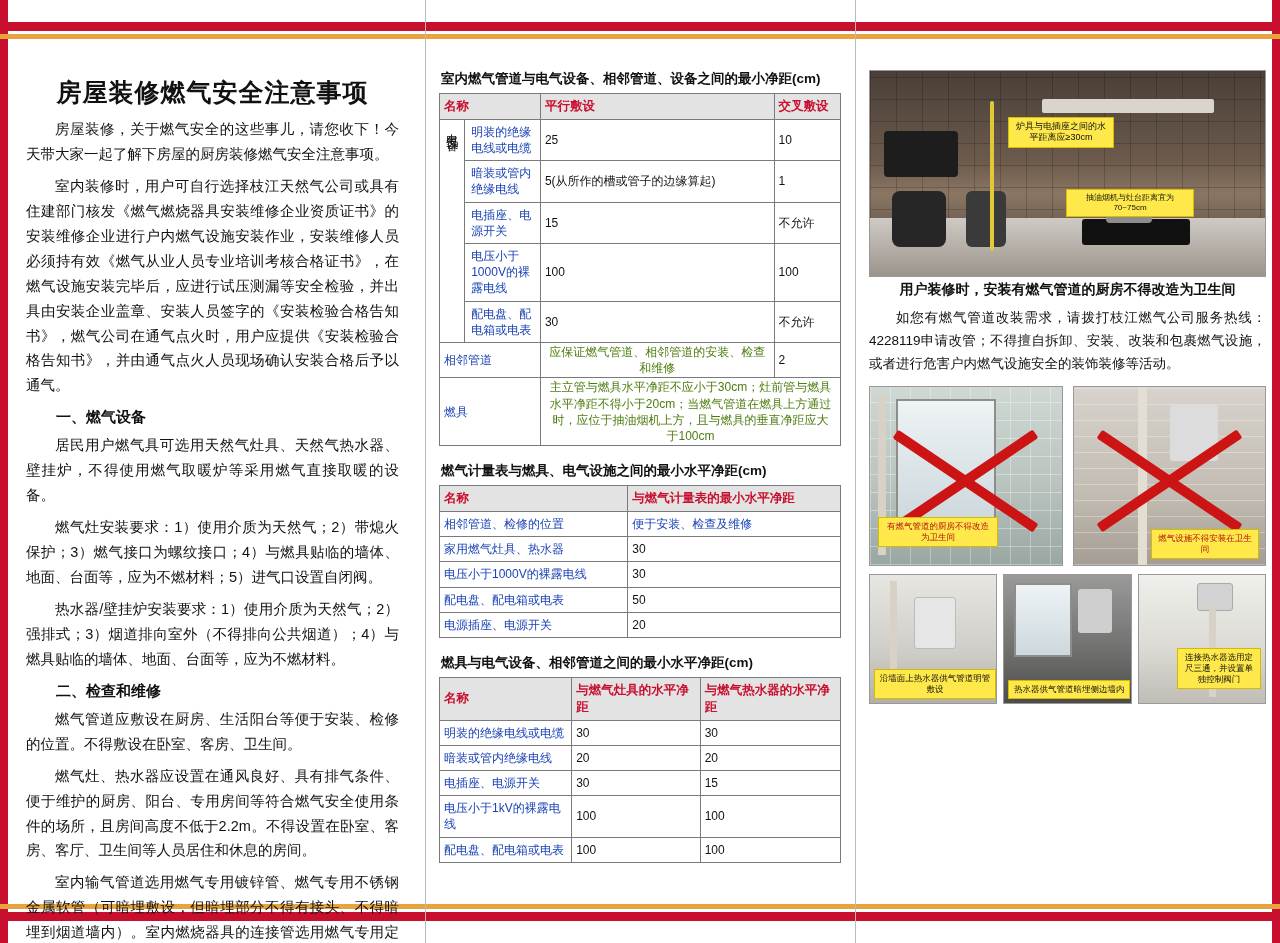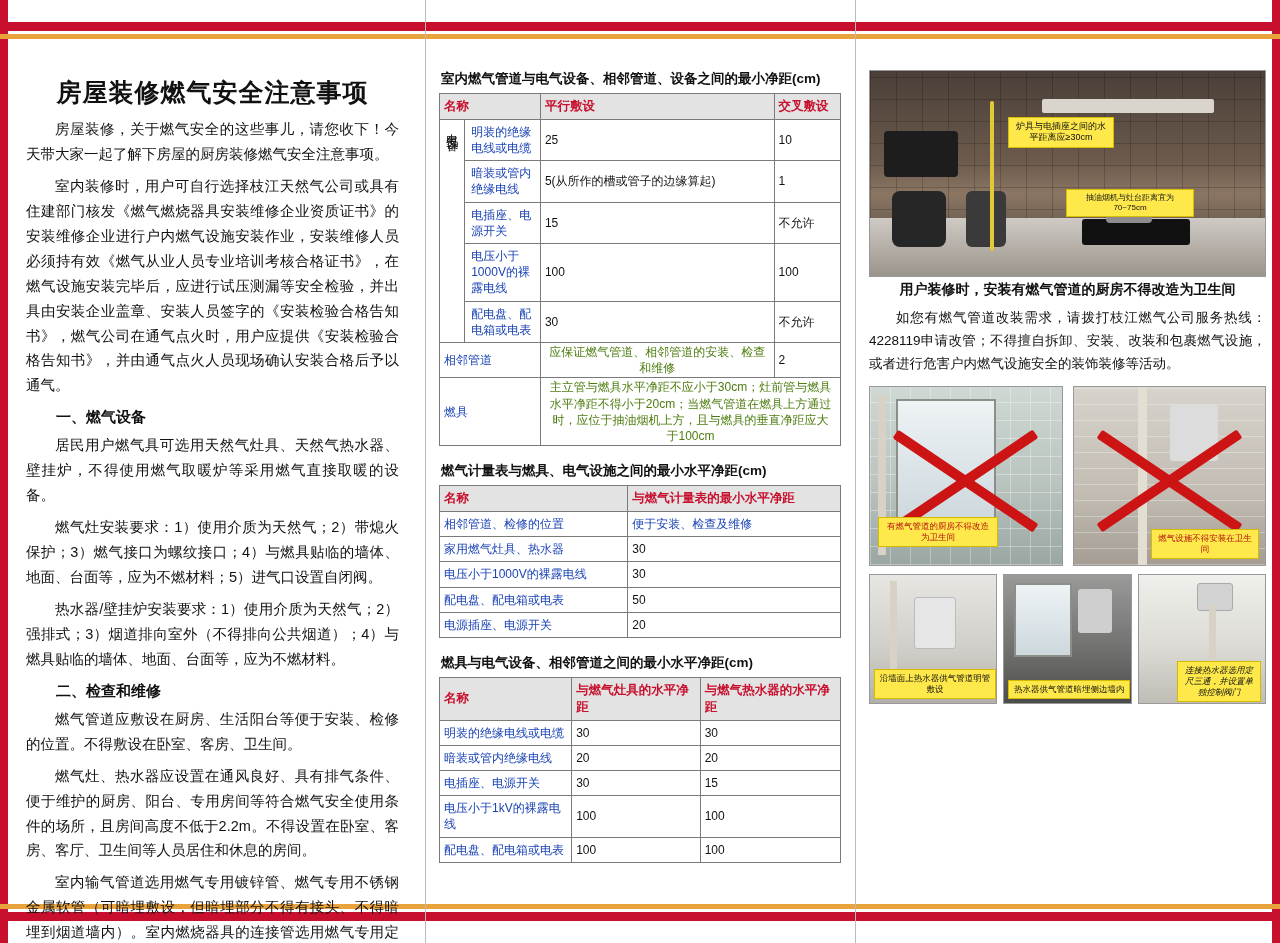--- a/index.html
+++ b/index.html
@@ -276,19 +276,19 @@
         <div class="pbox sm">
           <div class="corr"></div>
           <div class="win" style="left:10px;top:8px;width:54px;height:70px;"></div>
           <div class="appl" style="left:74px;top:14px;width:34px;height:44px;background:#cfcfcf;border-radius:3px;"></div>
           <div class="cap" style="left:4px;bottom:4px;width:112px;">热水器供气管道暗埋侧边墙内</div>
         </div>
         <div class="pbox sm">
           <div class="corr3"></div>
           <div class="appl" style="left:58px;top:8px;width:34px;height:26px;background:#d2d2d2;border-radius:3px;border:1px solid #aaa;"></div>
           <div class="pipe" style="left:70px;top:30px;width:7px;height:92px;"></div>
-          <div class="cap" style="right:4px;bottom:1px;width:74px;font-style:italic;">连接热水器选用定尺三通，并设置单独控制阀门</div>
+          <div class="cap" style="right:4px;bottom:14px;width:74px;">连接热水器选用定尺三通，并设置单独控制阀门</div>
         </div>
       </div>
 
     </div>
   </div>
 </div>
 
 </body></html>

